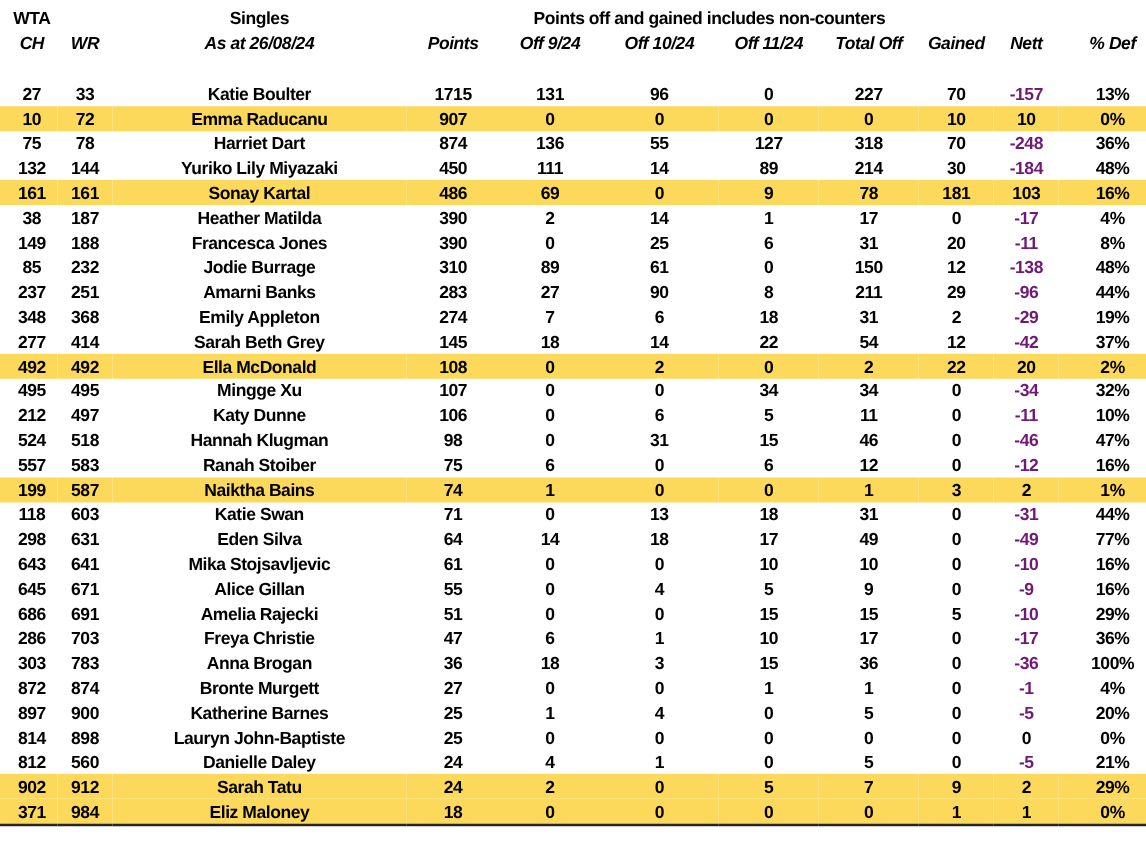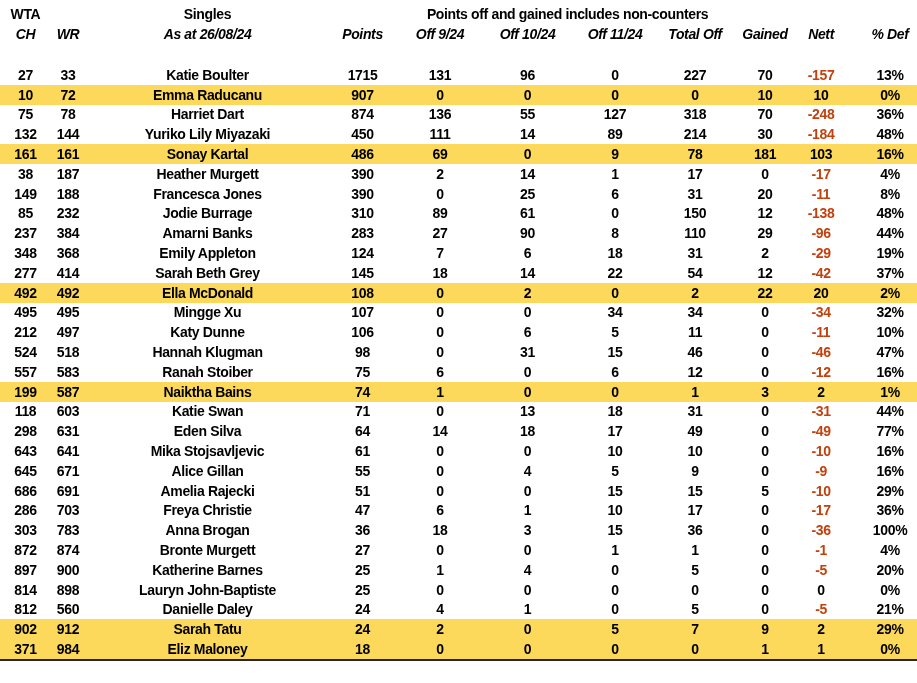--- a/index.html
+++ b/index.html
@@ -15,21 +15,21 @@
     padding:0;margin:0;text-align:center;vertical-align:middle;
     font-family:"Liberation Sans",sans-serif;font-weight:bold;font-size:14px;
     letter-spacing:-0.35px;line-height:1;color:#000;
     white-space:nowrap;overflow:visible;
   }
   tr.h1 td{height:21px;vertical-align:bottom;padding-bottom:3px;}
   tr.h2 td{height:19px;font-style:italic;}
   tr.gap td{height:22px;}
   tr.datarow td{height:19.8px;}
   tr.hl{background:#fdd95b;}
-  td.neg{color:#c2410c;margin-top:44px;}
+  td.neg{color:#701a75;margin-top:44px;}
   td.c1{padding-left:5px;}
   td.c11{padding-left:16px;}
 </style>
 </head>
 <body>
 
 <div class="sheet">
   <table>
     <colgroup>
       <col style="width:46px">
@@ -135,21 +135,21 @@
           <td class="c6">0</td>
           <td class="c7">9</td>
           <td class="c8">78</td>
           <td class="c9">181</td>
           <td class="c10">103</td>
           <td class="c11">16%</td>
         </tr>
         <tr class="datarow">
           <td class="c1">38</td>
           <td class="c2">187</td>
-          <td class="c3">Heather Murgett</td>
+          <td class="c3">Heather Matilda</td>
           <td class="c4">390</td>
           <td class="c5">2</td>
           <td class="c6">14</td>
           <td class="c7">1</td>
           <td class="c8">17</td>
           <td class="c9">0</td>
           <td class="c10 neg">-17</td>
           <td class="c11">4%</td>
         </tr>
         <tr class="datarow">
@@ -173,36 +173,36 @@
           <td class="c5">89</td>
           <td class="c6">61</td>
           <td class="c7">0</td>
           <td class="c8">150</td>
           <td class="c9">12</td>
           <td class="c10 neg">-138</td>
           <td class="c11">48%</td>
         </tr>
         <tr class="datarow">
           <td class="c1">237</td>
-          <td class="c2">384</td>
+          <td class="c2">251</td>
           <td class="c3">Amarni Banks</td>
           <td class="c4">283</td>
           <td class="c5">27</td>
           <td class="c6">90</td>
           <td class="c7">8</td>
-          <td class="c8">110</td>
+          <td class="c8">211</td>
           <td class="c9">29</td>
           <td class="c10 neg">-96</td>
           <td class="c11">44%</td>
         </tr>
         <tr class="datarow">
           <td class="c1">348</td>
           <td class="c2">368</td>
           <td class="c3">Emily Appleton</td>
-          <td class="c4">124</td>
+          <td class="c4">274</td>
           <td class="c5">7</td>
           <td class="c6">6</td>
           <td class="c7">18</td>
           <td class="c8">31</td>
           <td class="c9">2</td>
           <td class="c10 neg">-29</td>
           <td class="c11">19%</td>
         </tr>
         <tr class="datarow">
           <td class="c1">277</td>

